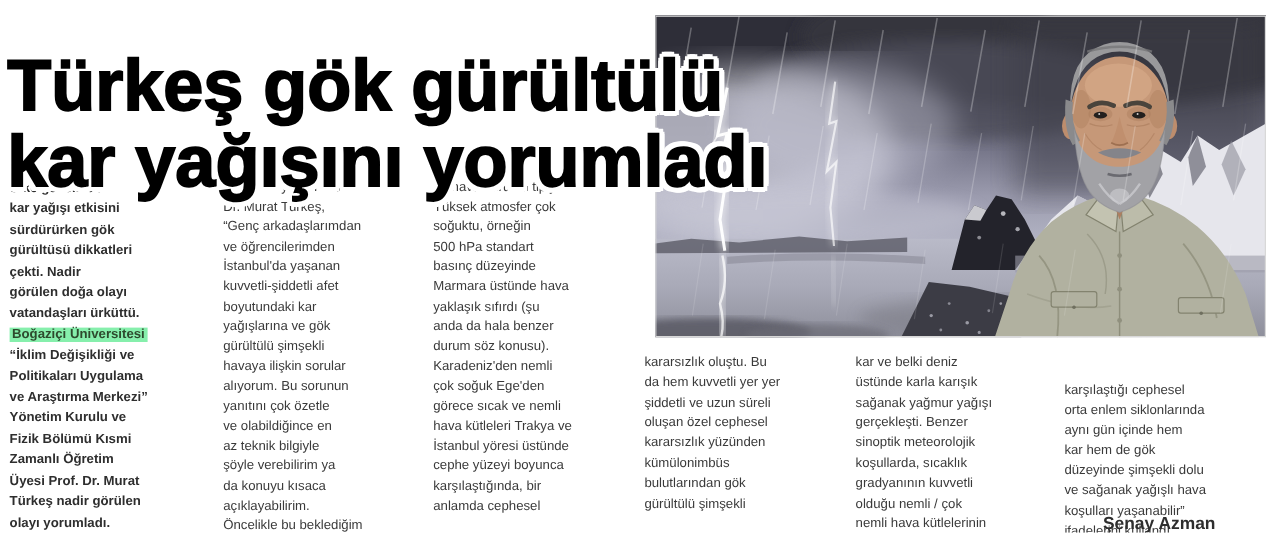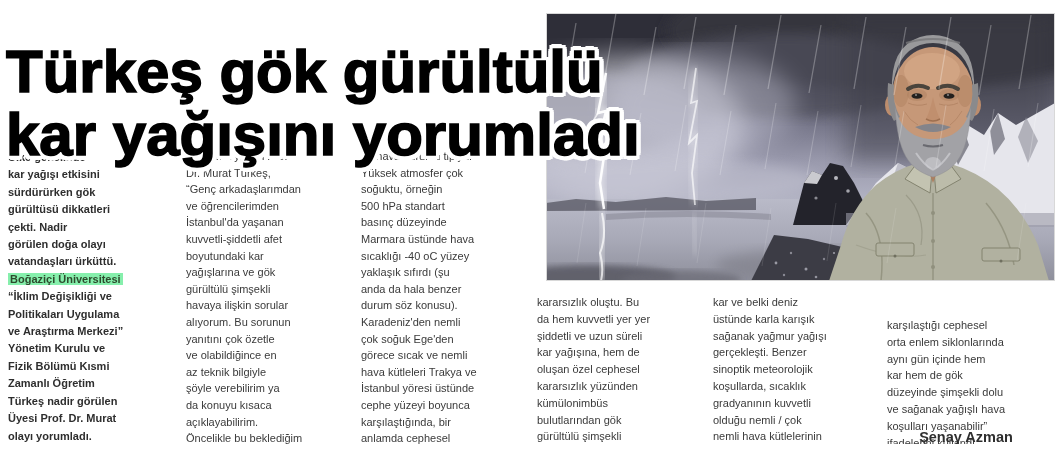--- a/index.html
+++ b/index.html
@@ -210,22 +210,22 @@
       <div class="line">çekti. Nadir</div>
       <div class="line">görülen doğa olayı</div>
       <div class="line">vatandaşları ürküttü.</div>
       <div class="line"><span class="green-highlight">Boğaziçi Üniversitesi</span></div>
       <div class="line">“İklim Değişikliği ve</div>
       <div class="line">Politikaları Uygulama</div>
       <div class="line">ve Araştırma Merkezi”</div>
       <div class="line">Yönetim Kurulu ve</div>
       <div class="line">Fizik Bölümü Kısmi</div>
       <div class="line">Zamanlı Öğretim</div>
+      <div class="line">Üyesi Prof. Dr. Murat</div>
       <div class="line">Türkeş nadir görülen</div>
-      <div class="line">Üyesi Prof. Dr. Murat</div>
       <div class="line">olayı yorumladı.</div>
     </div>
   <div class="col" id="col1">
       <div class="line">Açıklama yapan Prof.</div>
       <div class="line">Dr. Murat Türkeş,</div>
       <div class="line">“Genç arkadaşlarımdan</div>
       <div class="line">ve öğrencilerimden</div>
       <div class="line">İstanbul'da yaşanan</div>
       <div class="line">kuvvetli-şiddetli afet</div>
       <div class="line">boyutundaki kar</div>
@@ -241,38 +241,36 @@
       <div class="line">açıklayabilirim.</div>
       <div class="line">Öncelikle bu beklediğim</div>
     </div>
   <div class="col" id="col2">
       <div class="line">bir hava durumu tipiydi.</div>
       <div class="line">Yüksek atmosfer çok</div>
       <div class="line">soğuktu, örneğin</div>
       <div class="line">500 hPa standart</div>
       <div class="line">basınç düzeyinde</div>
       <div class="line">Marmara üstünde hava</div>
-      <div class="line">sıcaklığı -40 oC yüzey</div>
       <div class="line">yaklaşık sıfırdı (şu</div>
       <div class="line">anda da hala benzer</div>
       <div class="line">durum söz konusu).</div>
       <div class="line">Karadeniz'den nemli</div>
       <div class="line">çok soğuk Ege'den</div>
       <div class="line">görece sıcak ve nemli</div>
       <div class="line">hava kütleleri Trakya ve</div>
       <div class="line">İstanbul yöresi üstünde</div>
       <div class="line">cephe yüzeyi boyunca</div>
       <div class="line">karşılaştığında, bir</div>
       <div class="line">anlamda cephesel</div>
     </div>
   <div class="col" id="col3">
       <div class="line">kararsızlık oluştu. Bu</div>
       <div class="line">da hem kuvvetli yer yer</div>
       <div class="line">şiddetli ve uzun süreli</div>
-      <div class="line">kar yağışına, hem de</div>
       <div class="line">oluşan özel cephesel</div>
       <div class="line">kararsızlık yüzünden</div>
       <div class="line">kümülonimbüs</div>
       <div class="line">bulutlarından gök</div>
       <div class="line">gürültülü şimşekli</div>
     </div>
   <div class="col" id="col4">
       <div class="line">kar ve belki deniz</div>
       <div class="line">üstünde karla karışık</div>
       <div class="line">sağanak yağmur yağışı</div>

